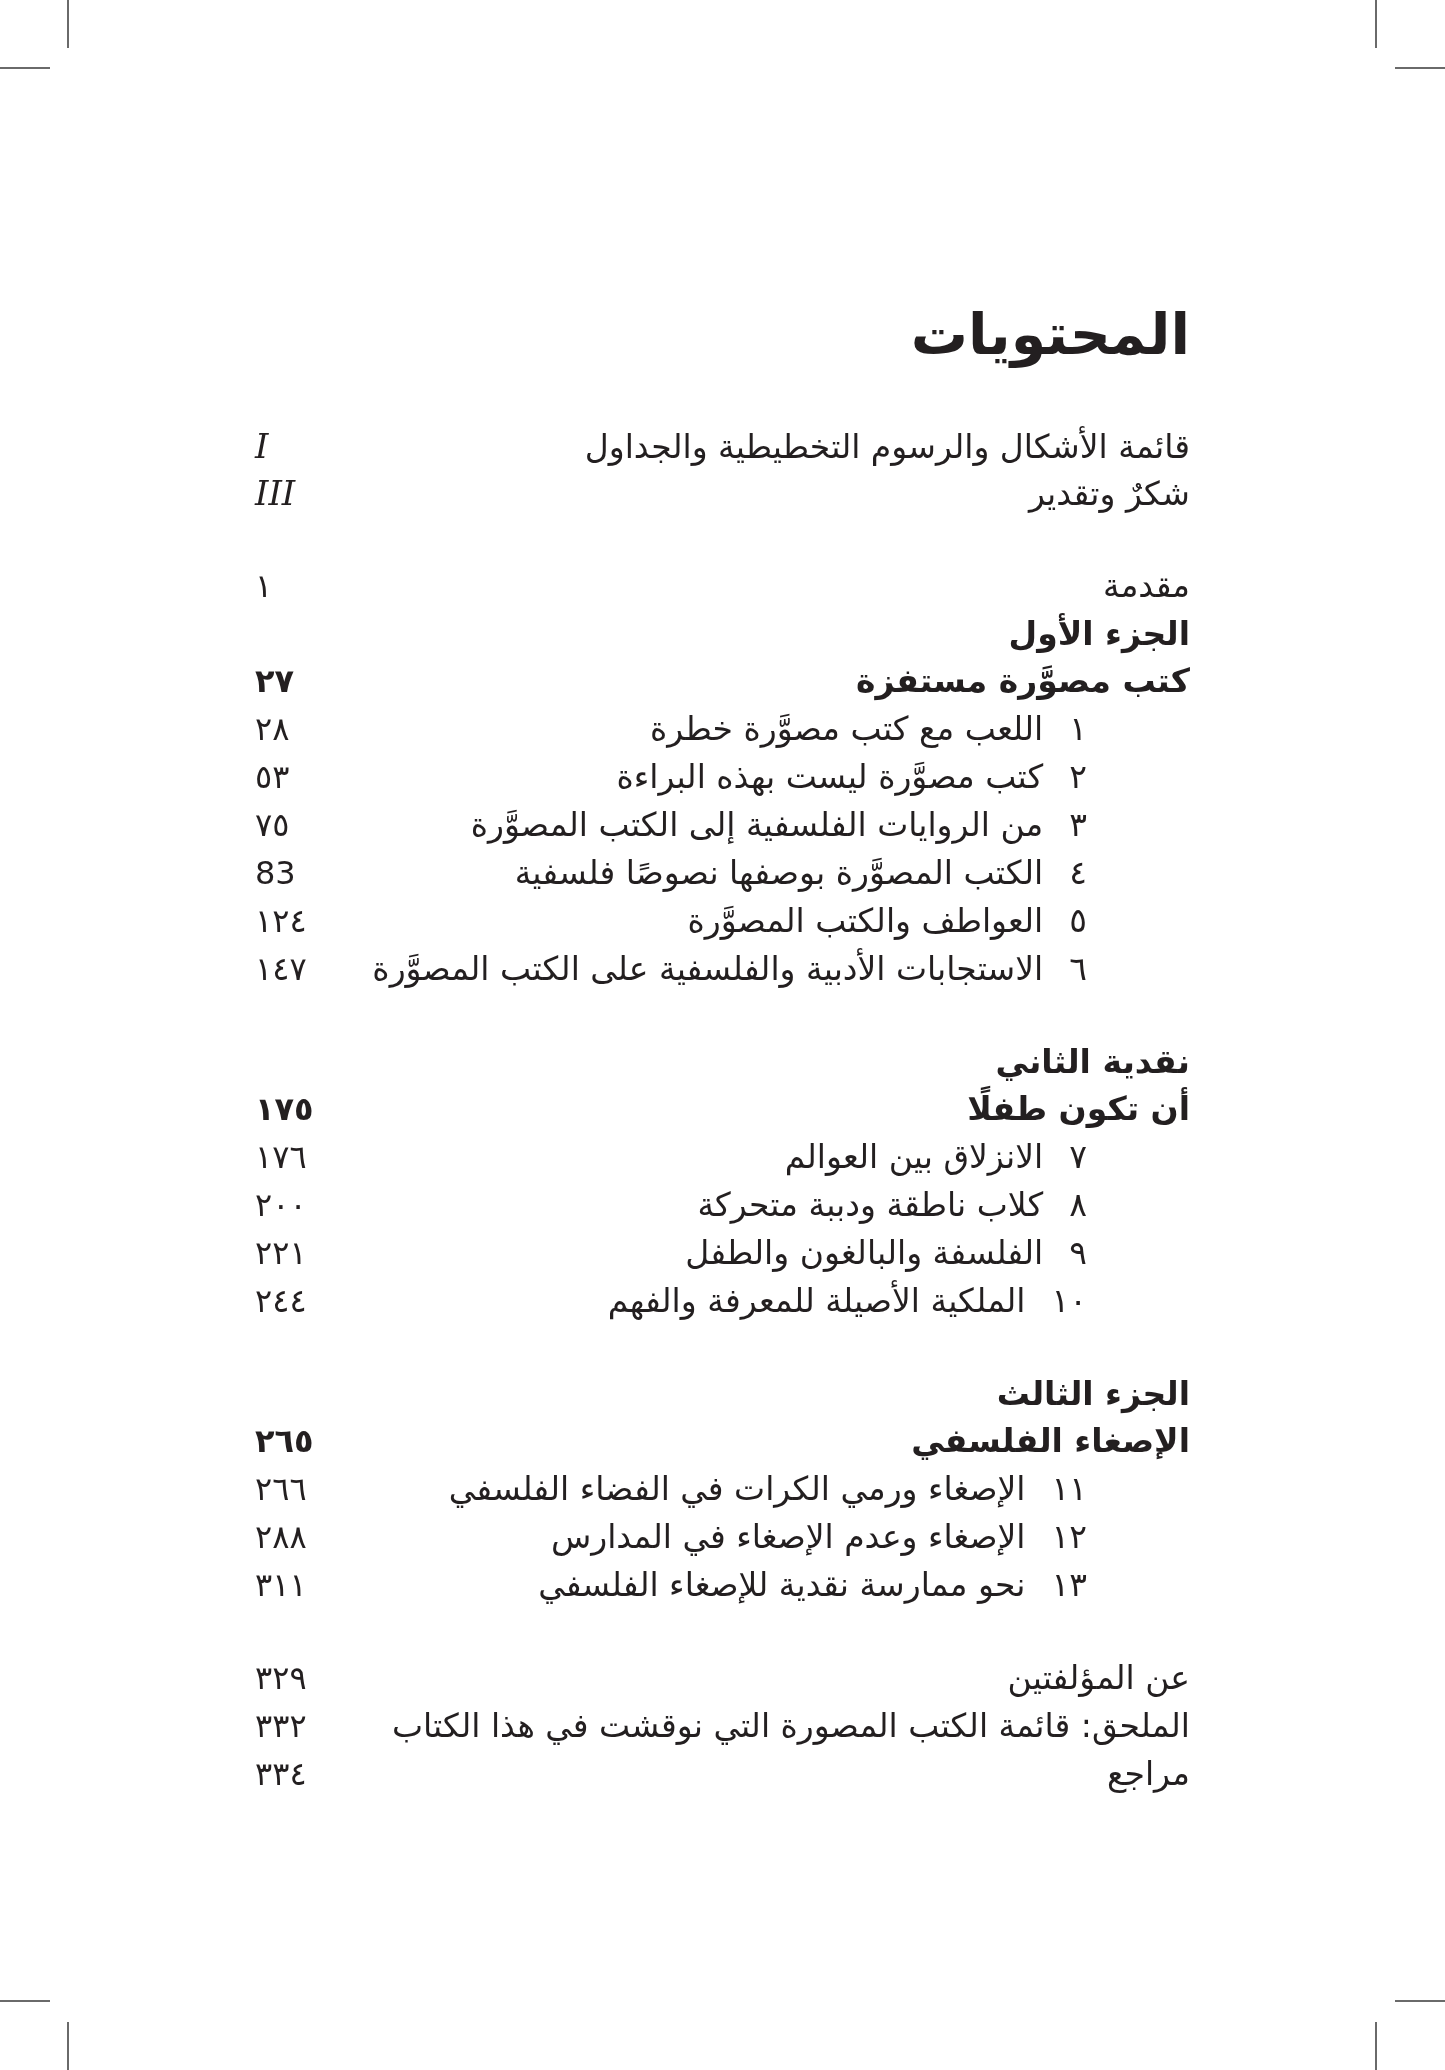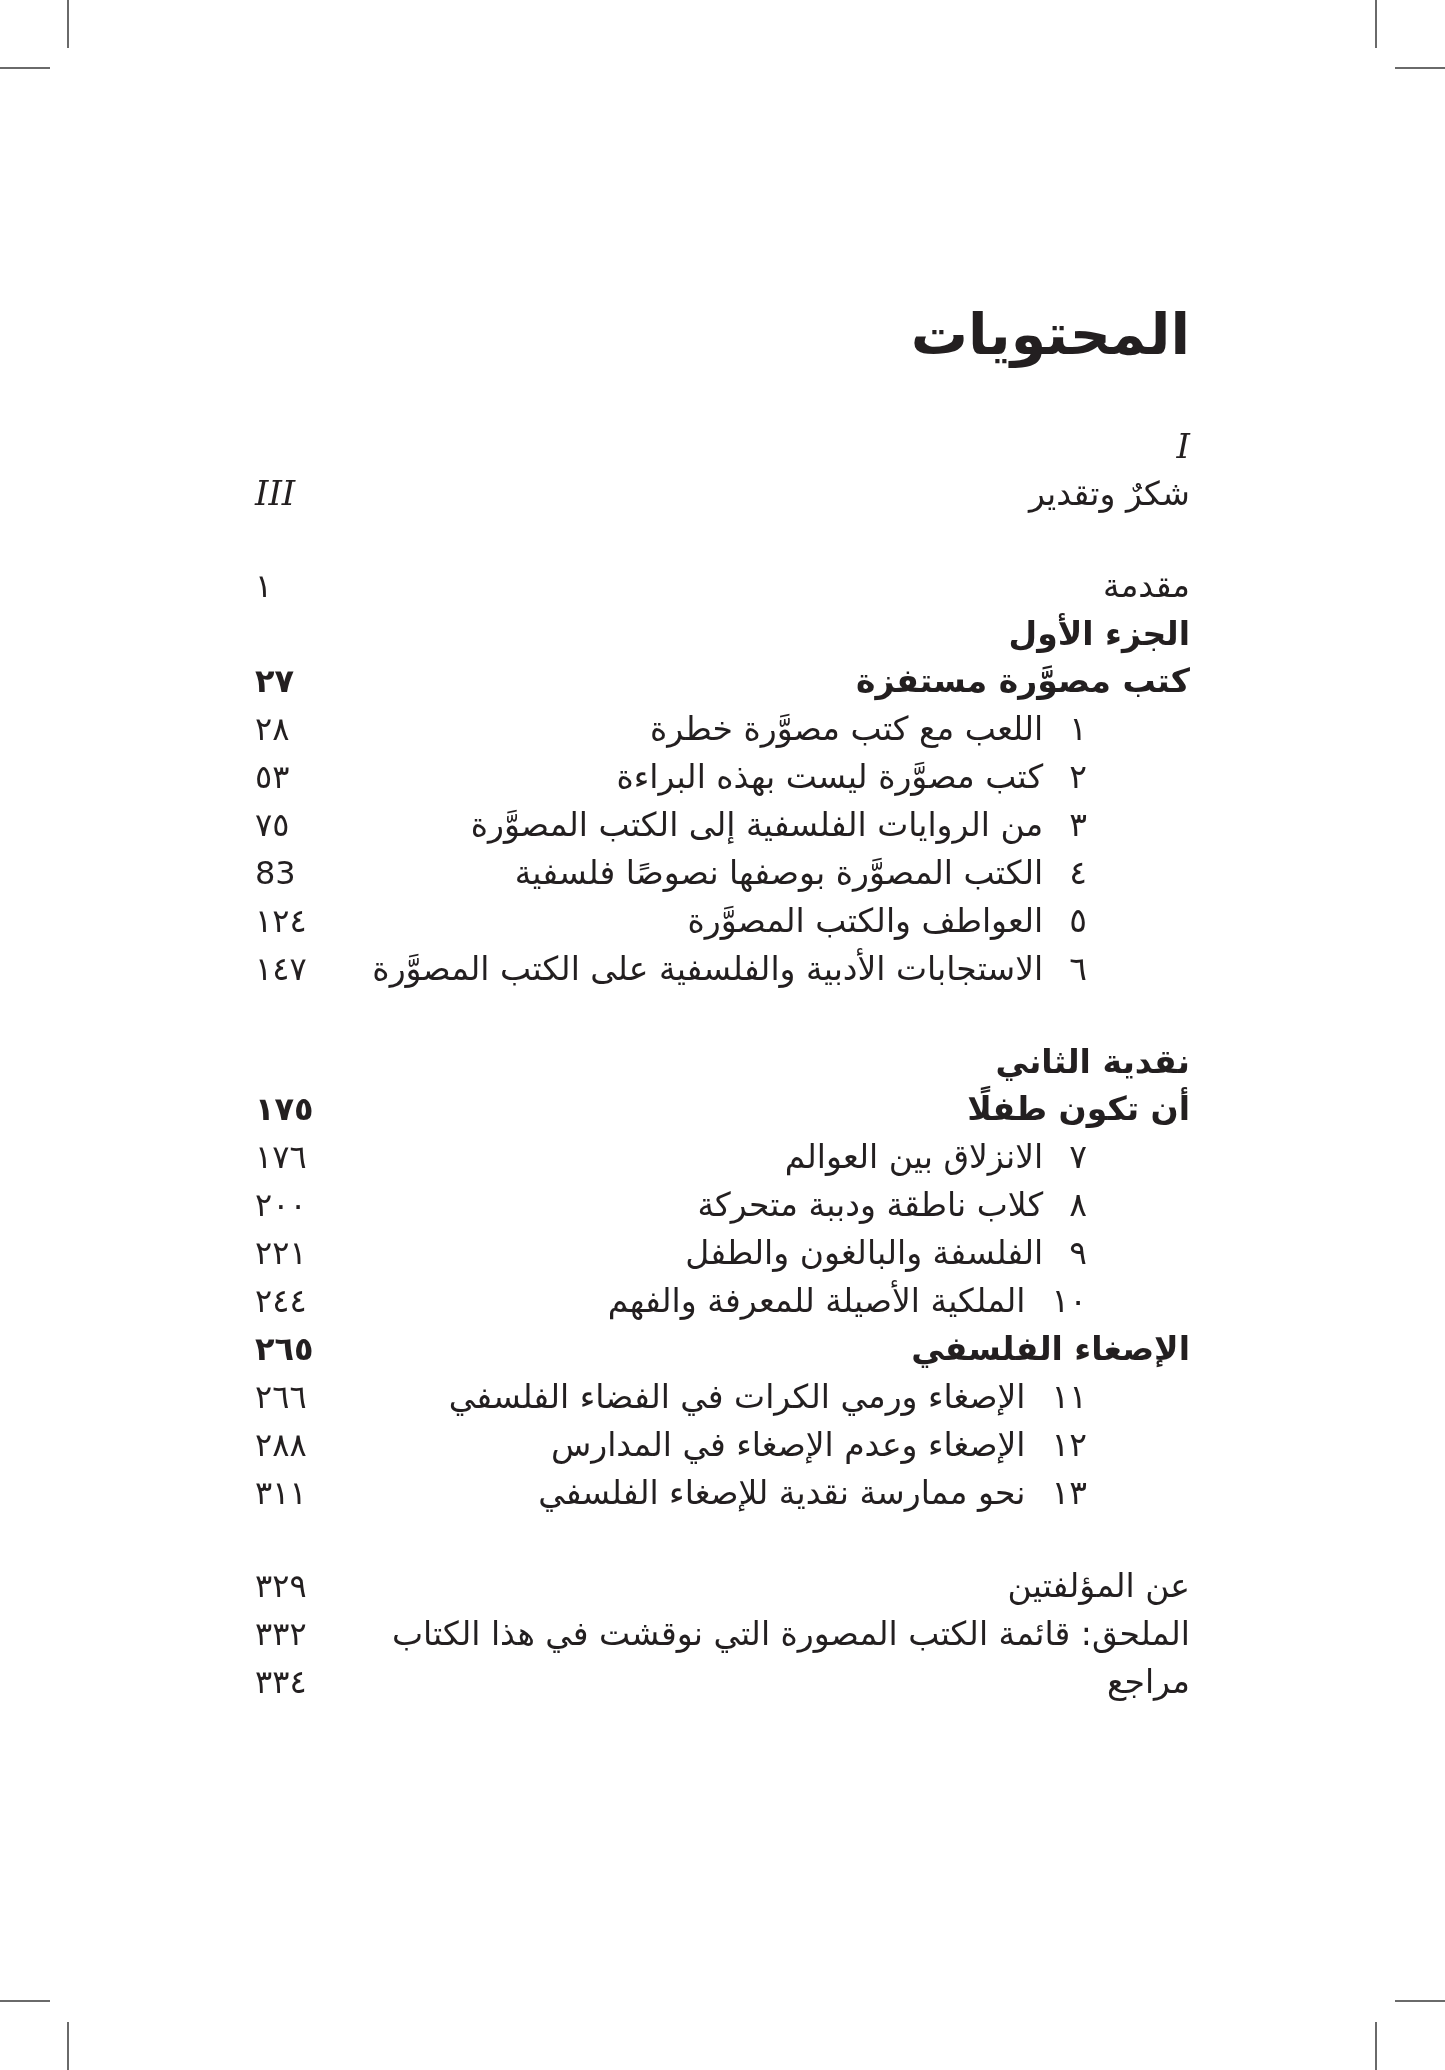--- a/index.html
+++ b/index.html
@@ -73,20 +73,21 @@
   <div class="mark v m-bl-v"></div>
   <div class="mark h m-bl-h"></div>
   <div class="mark v m-br-v"></div>
   <div class="mark h m-br-h"></div>
 
   <div class="content">
 
     <h1 class="page-title">المحتويات</h1>
 
     <div class="row">
+      <span class="entry">قائمة الأشكال والرسوم التخطيطية والجداول</span>
       <span class="pagenum roman">I</span>
     </div>
     <div class="row">
       <span class="entry">شكرٌ وتقدير</span>
       <span class="pagenum roman">III</span>
     </div>
 
     <div class="row gap">
       <span class="entry">مقدمة</span>
       <span class="pagenum">١</span>
@@ -140,20 +141,23 @@
     </div>
     <div class="row chapter">
       <span class="entry"><span class="num">٩</span><span>الفلسفة والبالغون والطفل</span></span>
       <span class="pagenum">٢٢١</span>
     </div>
     <div class="row chapter">
       <span class="entry"><span class="num">١٠</span><span>الملكية الأصيلة للمعرفة والفهم</span></span>
       <span class="pagenum">٢٤٤</span>
     </div>
 
+    <div class="row bold gap">
+      <span class="entry">الجزء الثالث</span>
+    </div>
     <div class="row bold">
       <span class="entry">الإصغاء الفلسفي</span>
       <span class="pagenum">٢٦٥</span>
     </div>
     <div class="row chapter">
       <span class="entry"><span class="num">١١</span><span>الإصغاء ورمي الكرات في الفضاء الفلسفي</span></span>
       <span class="pagenum">٢٦٦</span>
     </div>
     <div class="row chapter">
       <span class="entry"><span class="num">١٢</span><span>الإصغاء وعدم الإصغاء في المدارس</span></span>

